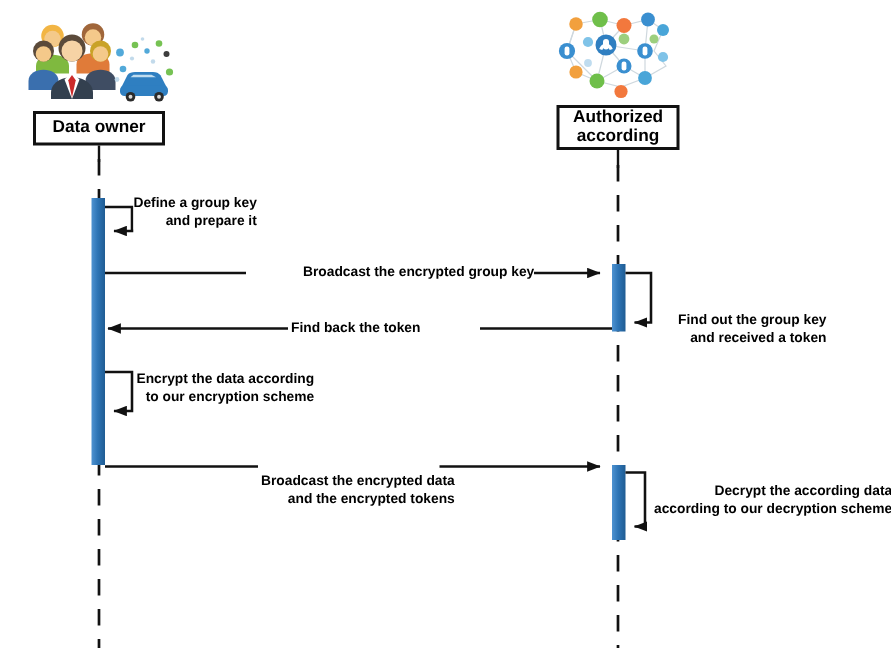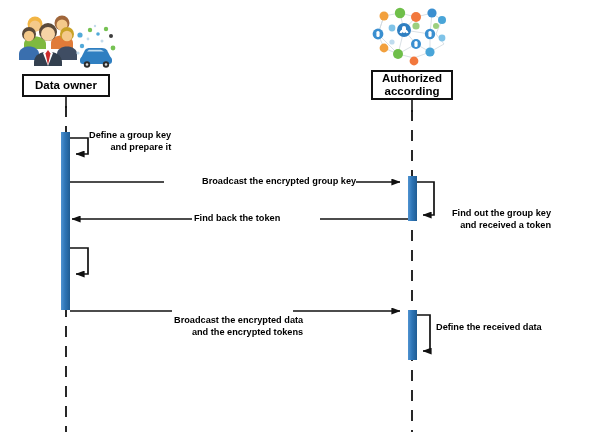--- a/index.html
+++ b/index.html
@@ -232,23 +232,28 @@
 
   <div class="msg-label" style="left:452px; top:190px;margin-top:18px;">
     <div>Find out the group key</div>
     <div>and received a token</div>
   </div>
 
   <div class="msg-label" style="left:194px; top:213px;">
     <div>Find back the token</div>
   </div>
 
+  <div class="msg-label" style="left:91px; top:247px;">
+    <div>Encrypt the data according</div>
+    <div>to our encryption scheme</div>
+  </div>
 
   <div class="msg-label" style="left:174px; top:315px;">
     <div>Broadcast the encrypted data</div>
     <div>and the encrypted tokens</div>
   </div>
 
   <div class="msg-label" style="left:436px; top:322px;">
-    <div>Define the received data</div>
+    <div>Decrypt the according data</div>
+    <div>according to our decryption scheme</div>
   </div>
 
 </div>
 
 </body></html>

